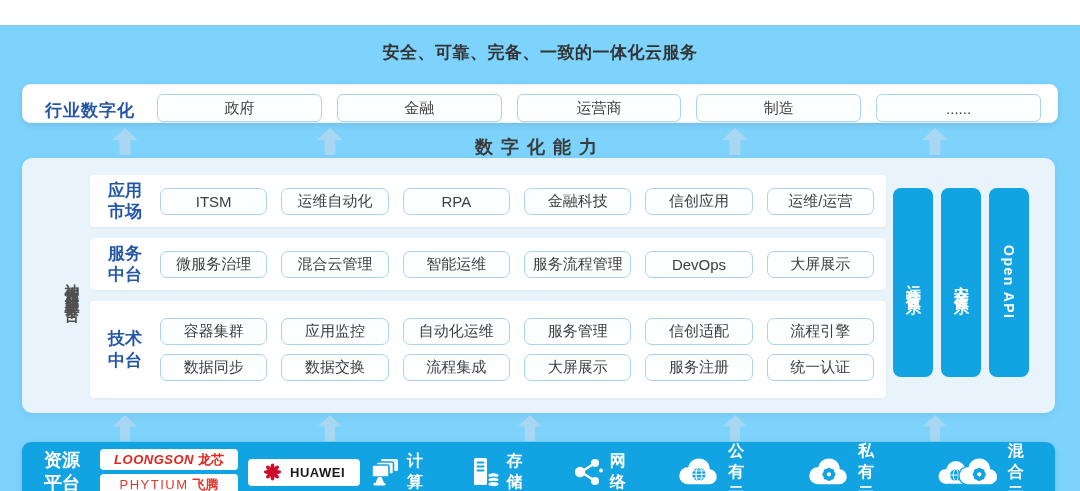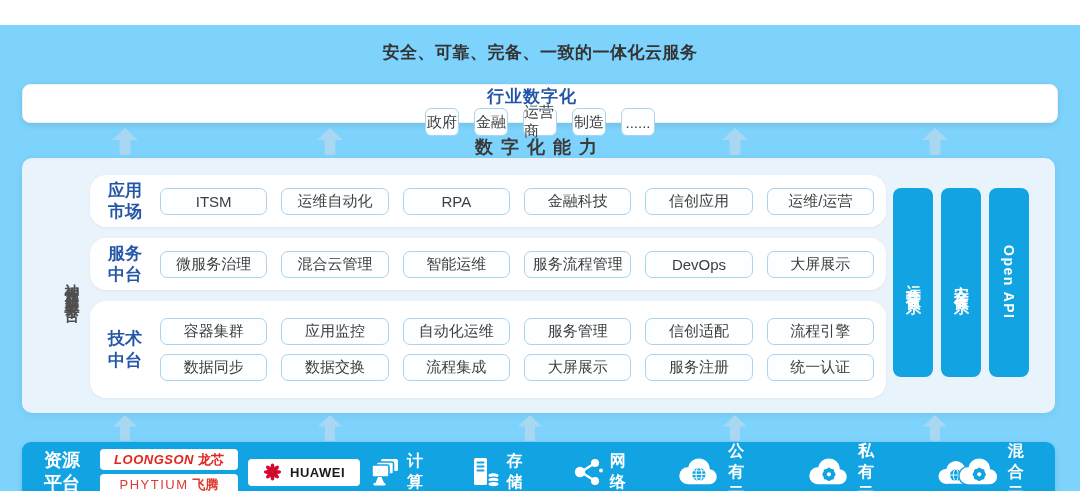--- a/index.html
+++ b/index.html
@@ -8,21 +8,21 @@
   .stage { position:relative; width:1080px; height:491px; background:#7dd3fc; overflow:hidden;margin-top:25px; }
 
   .title { position:absolute; top:16px; left:0; width:100%; text-align:center;
            font-size:17px; font-weight:700; color:#333; letter-spacing:0.5px; }
 
   
   .industry-card { position:absolute; left:22px; top:59px; width:1036px; height:39px;
 
       background:#fff; border:1px solid #efefef; border-radius:8px;
       box-shadow:0 2px 6px rgba(0,0,0,.10);
-      display:flex; align-items:center; padding:0 16px;flex-direction:column; }
+      display:flex; align-items:flex-end; padding:0 16px; }
   .industry-label { font-size:17px; font-weight:700; color:#2456A8; white-space:nowrap;
       width:118px; flex:0 0 auto; padding-left:6px; letter-spacing:1px; }
   .industry-chips { flex:1; display:flex; gap:15px; }
   .chip { flex:1; height:28px; border:1px solid #A9D3EE; border-radius:6px; background:#FDFEFF;
       display:flex; align-items:center; justify-content:center;
       font-size:15px; color:#3D3D3D; }
 
   
   .arrow { position:absolute; background:#A9D6F1;
       clip-path:polygon(50% 0,100% 44%,71% 44%,71% 100%,29% 100%,0 44%,29% 44%,0 44%); }
@@ -35,21 +35,21 @@
 
   
   .main-box { position:absolute; left:22px; top:133px; width:1033px; height:255px;
       background:#E9F3FB; border-radius:10px; box-shadow:0 2px 8px rgba(0,0,0,.07); }
   .side-label { position:absolute; left:40px; top:0; height:100%;
       display:flex; align-items:center; justify-content:center;
       writing-mode:vertical-rl; text-orientation:upright;
       font-size:15px; font-weight:700; color:#4F4F4F; letter-spacing:3px; }
   .rows { position:absolute; left:68px; top:17px; width:796px;
       display:flex; flex-direction:column; gap:11px; }
-  .prow { background:#fff; border-radius:16px; box-shadow:0 1px 3px rgba(0,0,0,.05);
+  .prow { background:#fff; border-radius:4px; box-shadow:0 1px 3px rgba(0,0,0,.05);
       display:flex; align-items:center; padding:16px 12px; }
   .prow.h1 { height:52px; } .prow.h2 { height:97px; }
   .prow-label { width:40px; flex:0 0 auto; margin:0 12px 0 6px; font-size:17px; font-weight:700;
       color:#2456A8; line-height:1.25; word-break:break-all; text-align:left; }
   .prow-chips { flex:1; display:flex; gap:14px; }
   .prow-chips .chip { height:27px; border-radius:7px; }
   .chip-col { flex:1; display:flex; flex-direction:column; gap:9px; justify-content:center; }
 
   .pillars { position:absolute; left:871px; top:30px; height:189px; display:flex; gap:8px; }
   .pillar { width:40px; height:100%; background:#12A3E3; border-radius:8px; color:#fff;

